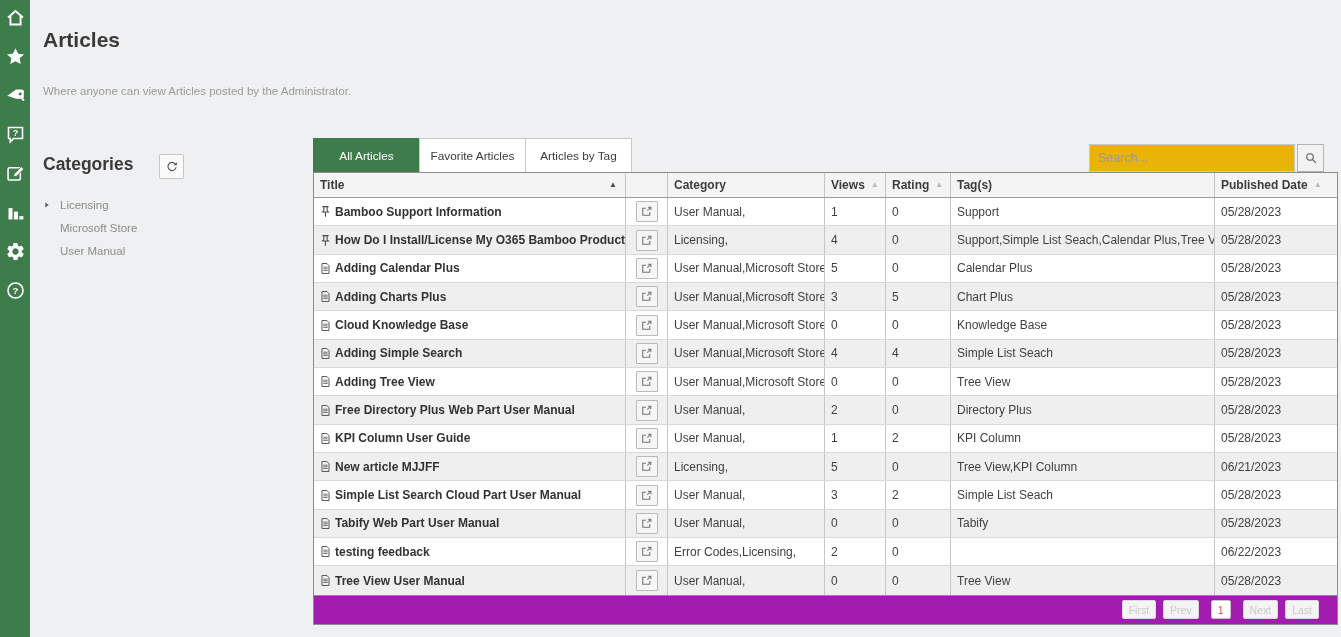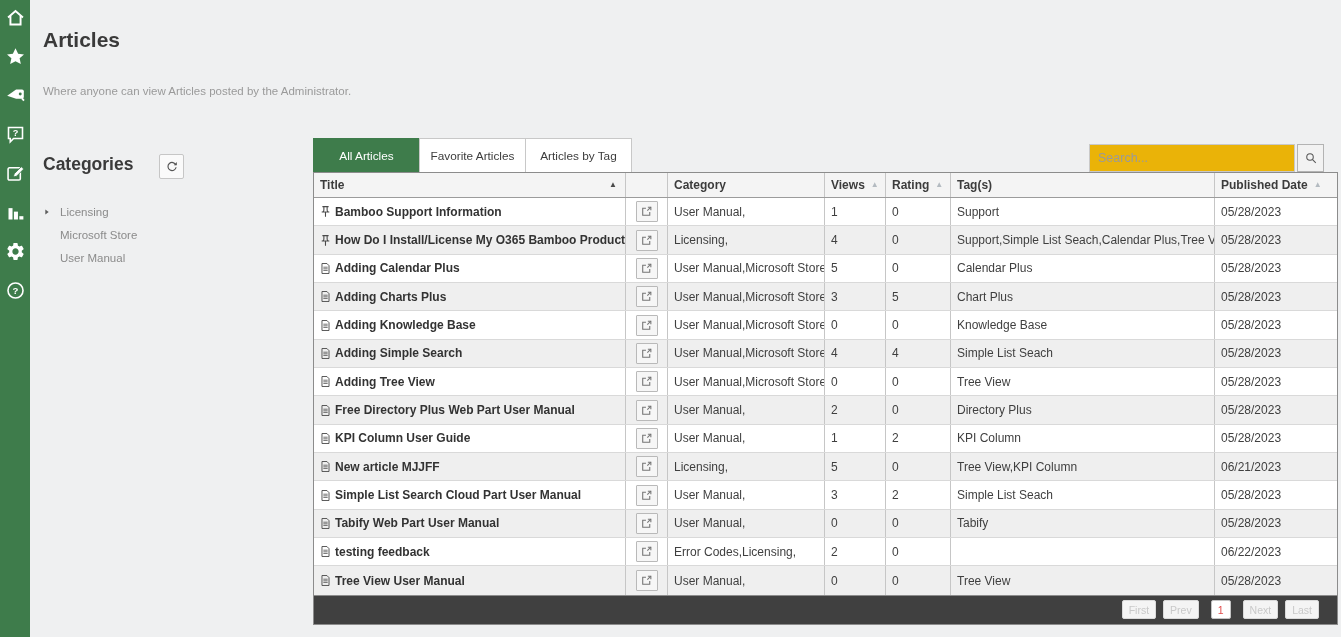--- a/index.html
+++ b/index.html
@@ -18,21 +18,21 @@
   .page-subtitle { position:absolute; left:43px; top:85px; font-size:11.5px; color:#9a9a9a; }
 
   
   .categories { position:absolute; left:43px; top:154px; width:240px; }
   .cat-head { display:flex; align-items:flex-start; gap:26px; }
   .cat-head h2 { font-size:17.5px; font-weight:bold; color:#3a3a3a; }
   .refresh-btn { width:25px; height:25px; border:1px solid #c6c6c6; background:#fafafa; color:#555;
                  display:flex; align-items:center; justify-content:center; cursor:pointer; border-radius:2px; }
   .refresh-btn .svg, .search-btn .svg { width:14px; height:14px; display:block; }
   .refresh-btn svg, .search-btn svg { width:100%; height:100%; display:block; }
-  .category-tree { margin-top:21px; }
+  .category-tree { margin-top:14px; }
   .cat-row { display:flex; align-items:center; height:23px; font-size:11.5px; color:#8b8b8b; cursor:pointer; }
   .expander { width:17px; height:10px; display:flex; align-items:center; color:#5c5c5c; }
   .expander svg { width:8px; height:8px; display:block; }
 
   
   .main-panel { position:absolute; left:313px; top:137px; width:1025px; }
   .panel-top { display:flex; align-items:flex-end; height:35px; }
   .tab-strip { display:flex; }
   .tab { width:107px; height:34px; display:flex; align-items:center; justify-content:center;
          font-size:11.8px; color:#3c3c3c; background:#fff; border:1px solid #c8c8c8; border-bottom:none;
@@ -64,21 +64,21 @@
   .title-cell { padding-left:5px; gap:3px;text-align:right; }
   .row-icon { width:13px; height:13px; color:#4a4a4a; flex:0 0 auto; }
   .row-icon svg { width:100%; height:100%; display:block; }
   .title-text { font-weight:bold; color:#333; cursor:pointer; overflow:hidden; }
   .action-cell { justify-content:center; padding-left:0; }
   .open-btn { width:22px; height:21px; border:1px solid #b9b9b9; background:#f6f6f6; color:#757575;
               display:flex; align-items:center; justify-content:center; cursor:pointer; border-radius:1px; }
   .open-btn svg { width:13px; height:13px; display:block; }
 
   
-  .tfoot { height:29px; background:#404040; border-top:1px solid #8c8c8c; display:flex; align-items:center;
+  .tfoot { height:29px; background:#a21caf; border-top:1px solid #8c8c8c; display:flex; align-items:center;
            justify-content:flex-end; gap:7px; padding-right:18px; }
   .pg-btn { height:19px; min-width:30px; padding:0 6px; font-size:10.5px; font-family:inherit;
             border:1px solid #dadada; border-radius:2px; background:#f4f4f4; color:#c9c9c9; cursor:pointer; }
   .pg-btn.current { min-width:18px; background:#fff; border-color:#c4c4c4; color:#e14b4b; margin:0 5px; }
 </style>
 </head>
 <body>
 
 <div class="app">
 
@@ -323,21 +323,21 @@
             <div class="td">05/28/2023</div>
           </div>
           <div class="tr odd">
             <div class="td title-cell">
               <span class="row-icon">
                 <svg viewBox="0 0 24 24">
                   <path d="M5.5 2.8h9.2l3.8 4v14.4h-13z" fill="none" stroke="currentColor" stroke-width="1.7"></path>
                   <path d="M8 9.6h8M8 12.6h8M8 15.6h8" stroke="currentColor" stroke-width="1.4"></path>
                 </svg>
               </span>
-              <span class="title-text">Adding Knowledge Base</span>
+              <span class="title-text">Cloud Knowledge Base</span>
             </div>
             <div class="td action-cell">
               <button class="open-btn">
                 <span class="svg">
                   <svg viewBox="0 0 24 24">
                     <path d="M11 6H5v13h13v-6" fill="none" stroke="currentColor" stroke-width="2"></path>
                     <path d="M13.5 10.5 20 4" stroke="currentColor" stroke-width="2"></path>
                     <path d="M14.5 4H20v5.5" fill="none" stroke="currentColor" stroke-width="2"></path>
                   </svg>
                 </span>

